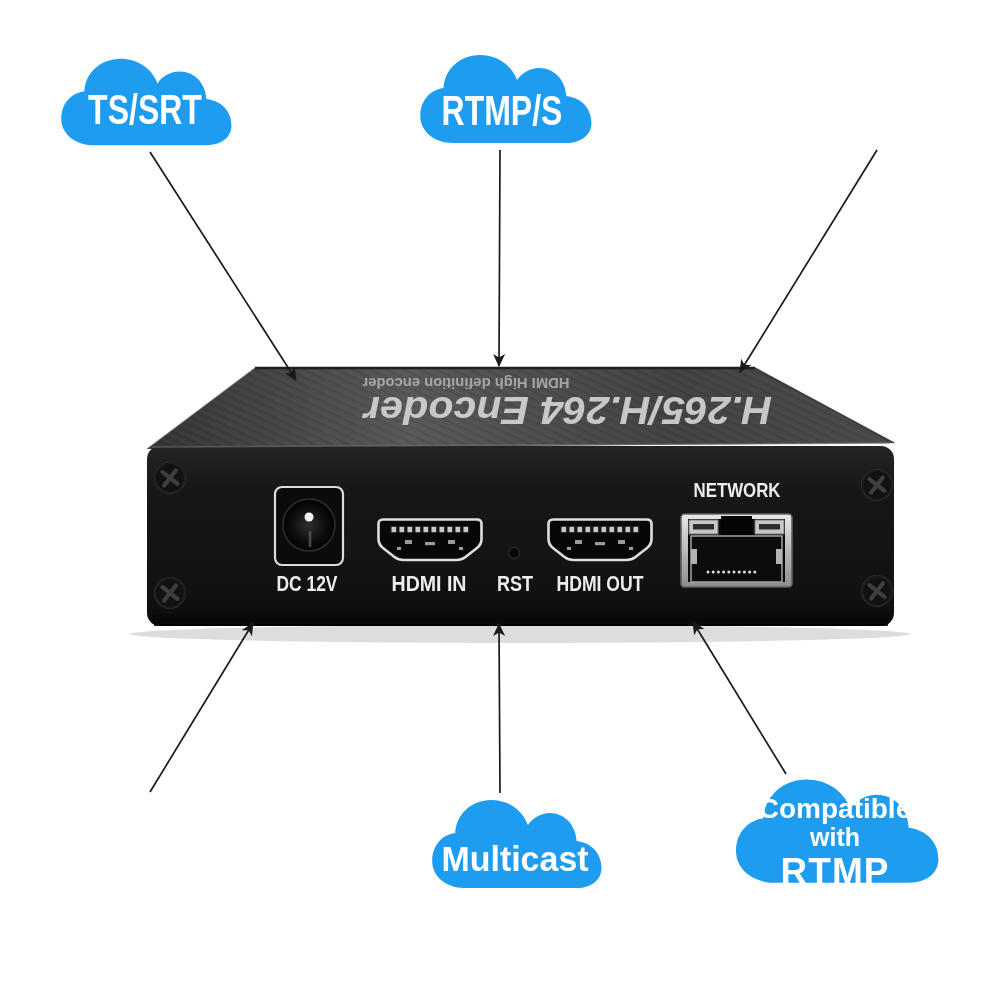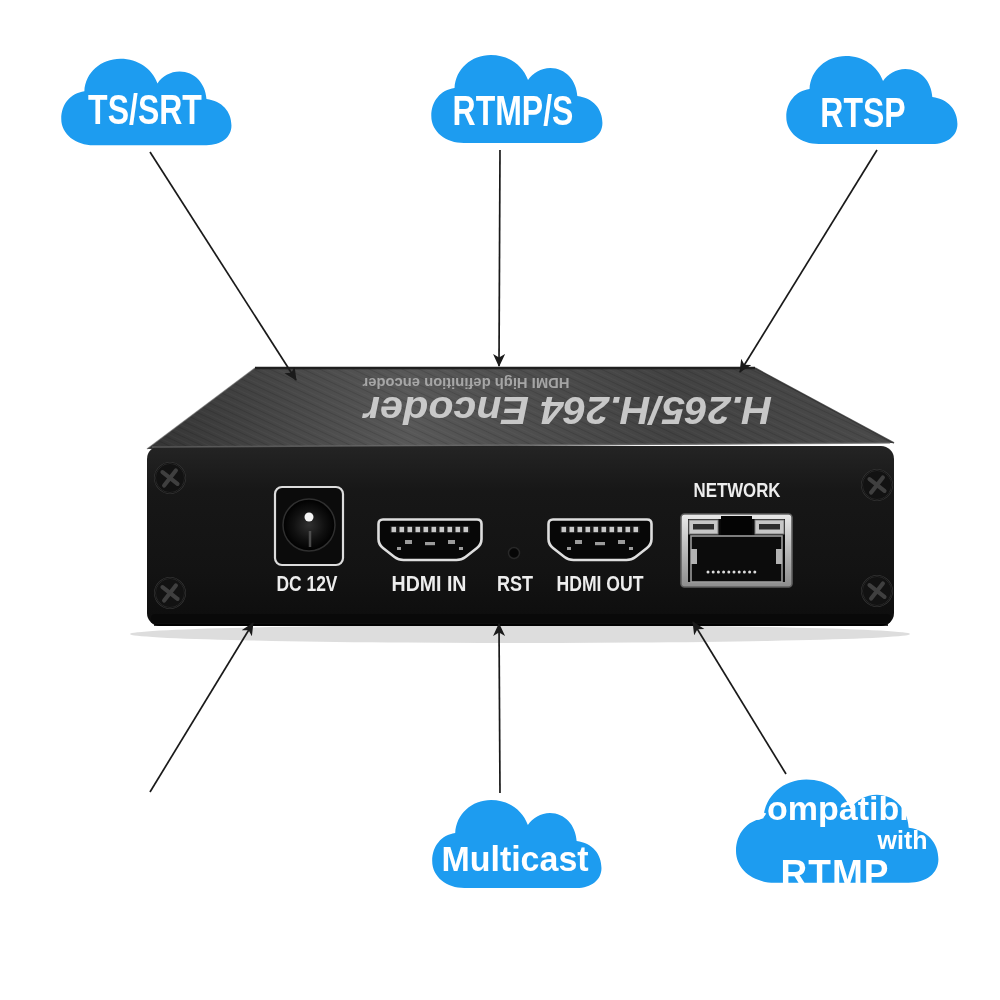--- a/index.html
+++ b/index.html
@@ -7,50 +7,44 @@
   .stage{position:relative;width:1000px;height:1000px;background:#fff;}
   .layer{position:absolute;left:0;top:0;width:1000px;height:1000px;}
   .cloud{position:absolute;}
   .cloud svg.cloud-shape{position:absolute;left:0;top:0;width:100%;height:100%;}
   .cloud-label{position:absolute;white-space:nowrap;color:#fff;font-weight:bold;
                transform:translate(-50%,-50%);}
   .lbl-top{font-size:40px;transform:translate(-50%,-50%) scale(0.80,1.05);}
   .lbl-round{font-size:35px;transform:translate(-50%,-50%) scale(0.97,1);}
   .onvif-label{position:absolute;left:50%;top:57%;transform:translate(-50%,-50%);
                text-align:center;color:#fff;font-weight:bold;line-height:1.10;}
-  .onvif-label .l1{display:block;font-size:34px;}
-  .onvif-label .l2{display:block;font-size:25px;text-align:right;}
+  .onvif-label .l1{display:block;font-size:28px;}
+  .onvif-label .l2{display:block;font-size:25px;}
   .onvif-label .l3{display:block;font-size:37px;letter-spacing:1px;}
   svg text{font-family:"Liberation Sans",sans-serif;}
 </style>
 </head>
 <body>
 
 <div class="stage">
 
   <div class="cloud" style="left:52px;top:50px;width:185px;height:108px;">
     <svg class="cloud-shape" viewBox="0 0 200 110" preserveAspectRatio="none">
       <path d="M45,97 C26,97 10,86 10,70 C10,55 20,44 35,42 C36,23 53,9 74,9 C93,9 108,19 114,34 C119,27 128,22 138,22 C154,22 166,34 167,50 C184,52 194,63 194,77 C194,89 183,97 167,97 Z" fill="#1d9cf0"></path>
     </svg>
     <span class="cloud-label lbl-top" style="left:50.5%;top:55.5%;">TS/SRT</span>
   </div>
 
-  <div class="cloud" style="left:422px;top:46px;width:186px;height:110px;">
+  <div class="cloud" style="left:411px;top:46px;width:186px;height:110px;">
     <svg class="cloud-shape" viewBox="0 0 200 110" preserveAspectRatio="none">
       <path d="M45,97 C26,97 10,86 10,70 C10,55 20,44 35,42 C36,23 53,9 74,9 C93,9 108,19 114,34 C119,27 128,22 138,22 C154,22 166,34 167,50 C184,52 194,63 194,77 C194,89 183,97 167,97 Z" fill="#1d9cf0"></path>
     </svg>
     <span class="cloud-label lbl-top" style="left:49%;top:59%;">RTMP/S</span>
   </div>
 
-  <div class="cloud" style="left:777px;top:47px;width:186px;height:110px;">
-    <svg class="cloud-shape" viewBox="0 0 200 110" preserveAspectRatio="none">
-      <path d="M45,97 C26,97 10,86 10,70 C10,55 20,44 35,42 C36,23 53,9 74,9 C93,9 108,19 114,34 C119,27 128,22 138,22 C154,22 166,34 167,50 C184,52 194,63 194,77 C194,89 183,97 167,97 Z" fill="#1d9cf0"></path>
-    </svg>
-    <span class="cloud-label lbl-top" style="left:46%;top:60%;">RTSP</span>
-  </div>
 
 
   <div class="cloud" style="left:423px;top:791px;width:184px;height:110px;">
     <svg class="cloud-shape" viewBox="0 0 200 110" preserveAspectRatio="none">
       <path d="M45,97 C26,97 10,86 10,70 C10,55 20,44 35,42 C36,23 53,9 74,9 C93,9 108,19 114,34 C119,27 128,22 138,22 C154,22 166,34 167,50 C184,52 194,63 194,77 C194,89 183,97 167,97 Z" fill="#1d9cf0"></path>
     </svg>
     <span class="cloud-label lbl-round" style="left:50%;top:62%;">Multicast</span>
   </div>
 
   <div class="cloud" style="left:725px;top:769px;width:220px;height:129px;">

